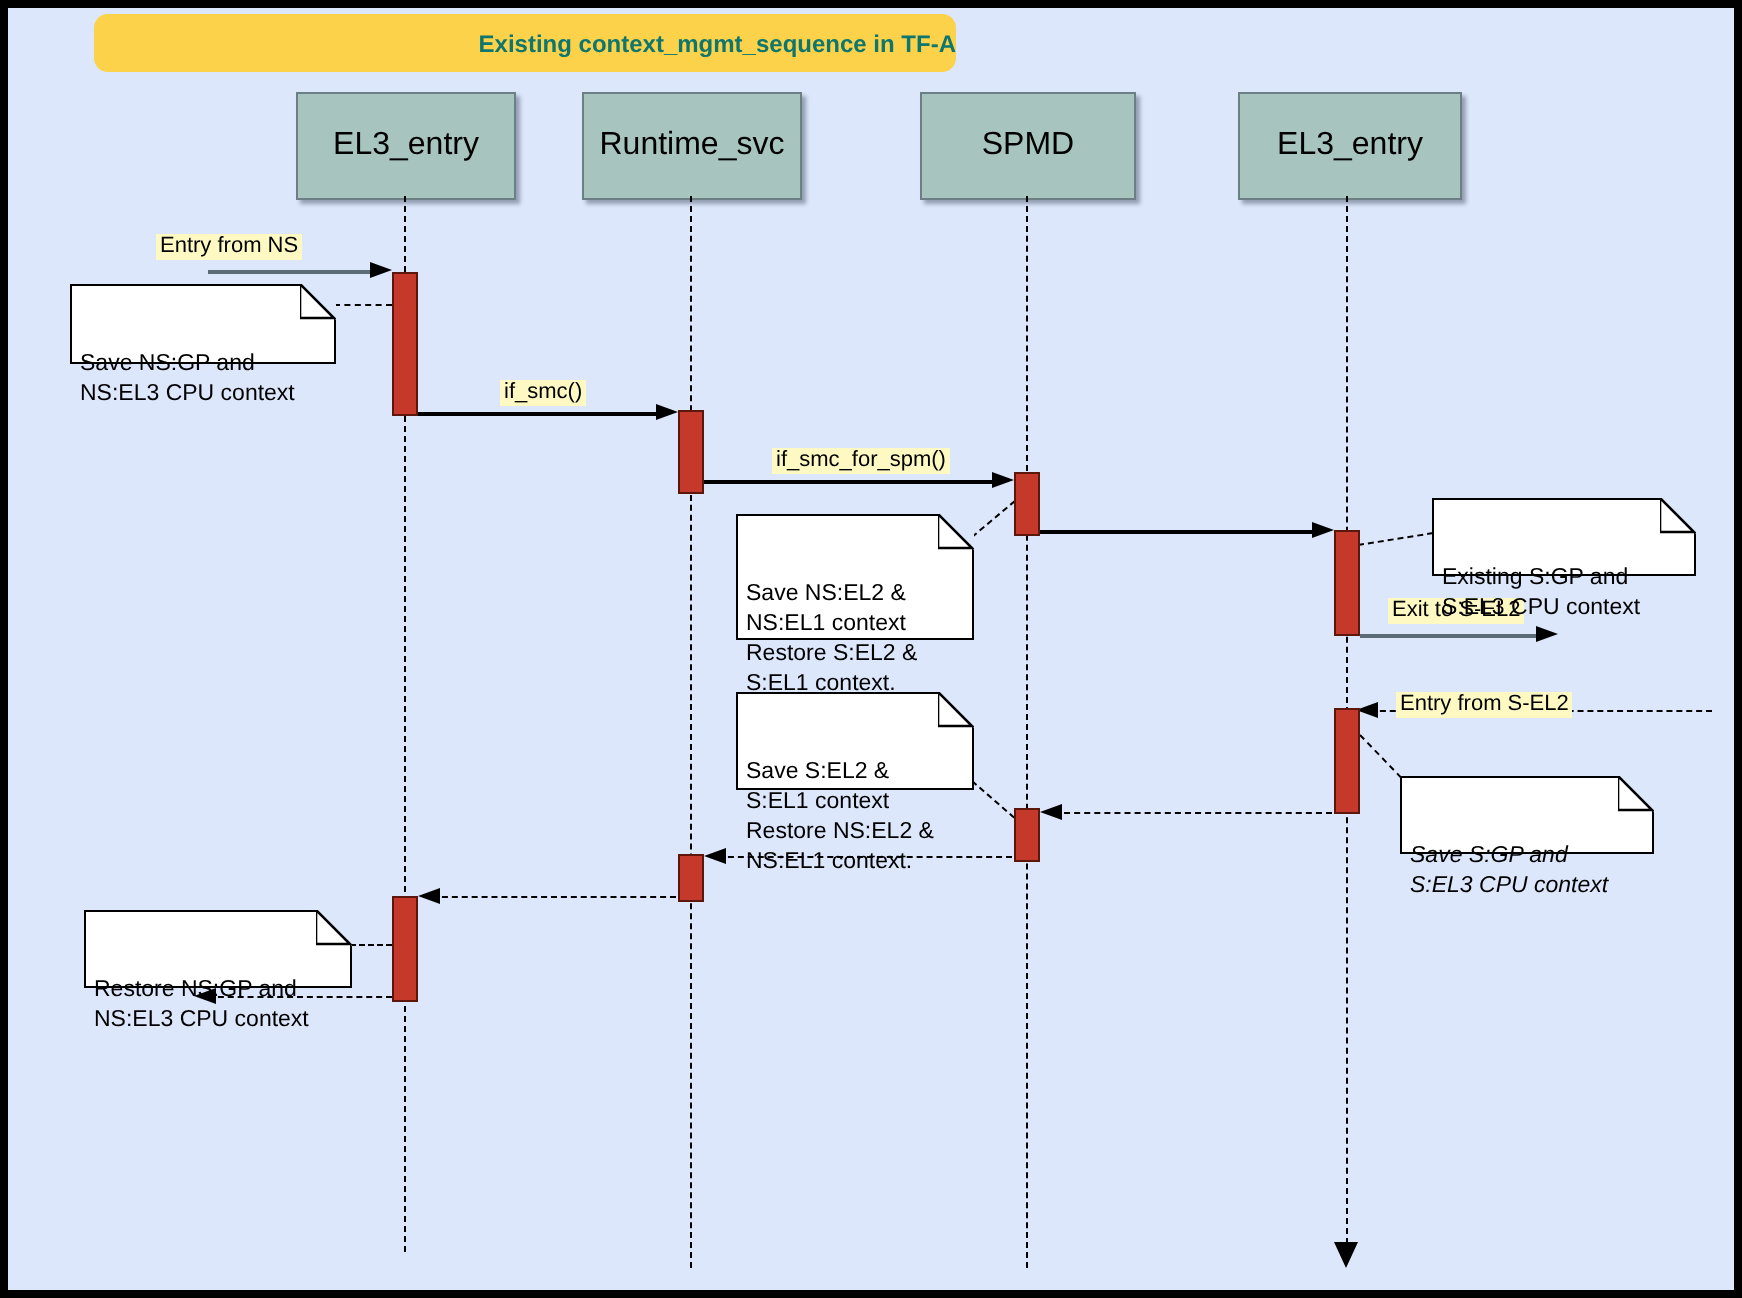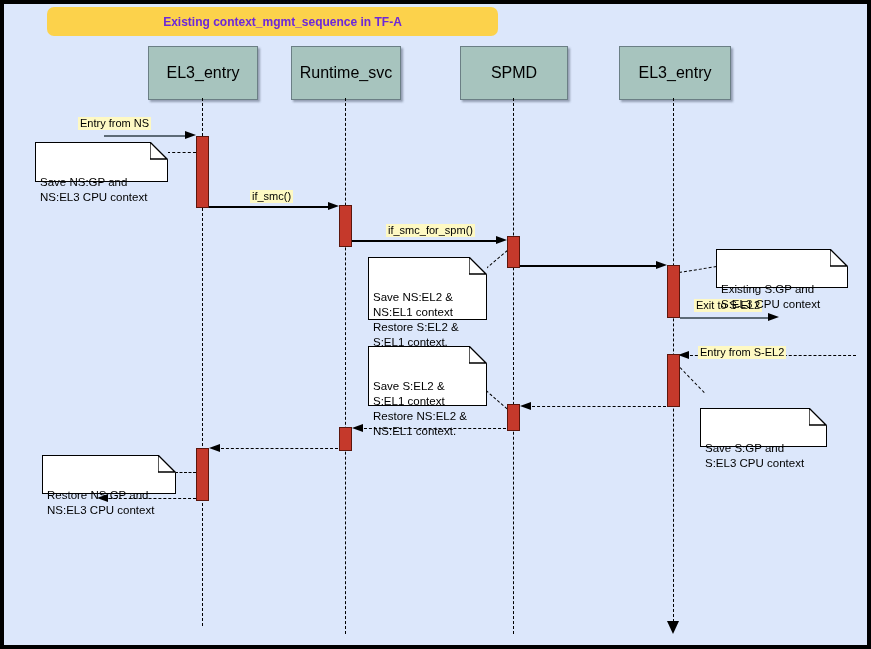--- a/index.html
+++ b/index.html
@@ -4,22 +4,22 @@
 <style>
   html,body { margin:0; padding:0; background:#fff; }
   .canvas {
     position:relative; width:871px; height:649px; box-sizing:border-box;
     border:4px solid #000; background:var(--page-bg,#dce7fb); overflow:hidden;
     font-family:"Liberation Sans", sans-serif; color:#000;
   }
   .banner {
     position:absolute; left:43px; top:3px; width:431px; height:29px;
     background:var(--banner-bg,#fcd24b); border-radius:7px;
-    display:flex; align-items:center; justify-content:center;
-    font-size:12px; font-weight:bold; color:#6d28d9;padding-left:20px;
+    display:flex; align-items:center; justify-content:flex-end;
+    font-size:12px; font-weight:bold; color:#0f766e;
   }
   .actor {
     position:absolute; top:42px; height:52px;
     background:var(--actor-fill,#a7c4be); border:1px solid var(--actor-border,#6b7f85);
     box-shadow:2px 2px 2px rgba(60,70,90,0.45);
     display:flex; align-items:center; justify-content:center; font-size:16px;
   }
   .lifeline { position:absolute; width:0; border-left:1.5px dashed #000; z-index:1; }
   .bar {
     position:absolute; width:13px; box-sizing:border-box; z-index:3;
@@ -172,30 +172,30 @@
 
   <div class="note" style="left:712px; top:245px; width:132px; height:39px;">
     <svg class="fold" width="18" height="18">
       <polygon points="0,0 18,0 18,18" fill="var(--page-bg,#dce7fb)"></polygon>
       <polygon points="0,0 17,17 0,17" fill="#fff" stroke="#000" stroke-width="1.3"></polygon>
     </svg>
     <span>Existing S:GP and
 S:EL3 CPU context</span>
   </div>
 
-  <div class="note" style="left:696px; top:404px; width:127px; height:39px;">
+  <div class="note" style="left:696px; top:384px; width:127px; height:39px;font-style:italic;">
     <svg class="fold" width="18" height="18">
       <polygon points="0,0 18,0 18,18" fill="var(--page-bg,#dce7fb)"></polygon>
       <polygon points="0,0 17,17 0,17" fill="#fff" stroke="#000" stroke-width="1.3"></polygon>
     </svg>
     <span>Save S:GP and
 S:EL3 CPU context</span>
   </div>
 
-  <div class="note" style="left:364px; top:342px; width:119px; height:60px;">
+  <div class="note" style="left:364px; top:342px; width:119px; height:49px;">
     <svg class="fold" width="18" height="18">
       <polygon points="0,0 18,0 18,18" fill="var(--page-bg,#dce7fb)"></polygon>
       <polygon points="0,0 17,17 0,17" fill="#fff" stroke="#000" stroke-width="1.3"></polygon>
     </svg>
     <span>Save S:EL2 &amp;
 S:EL1 context
 Restore NS:EL2 &amp;
 NS:EL1 context.</span>
   </div>
 

